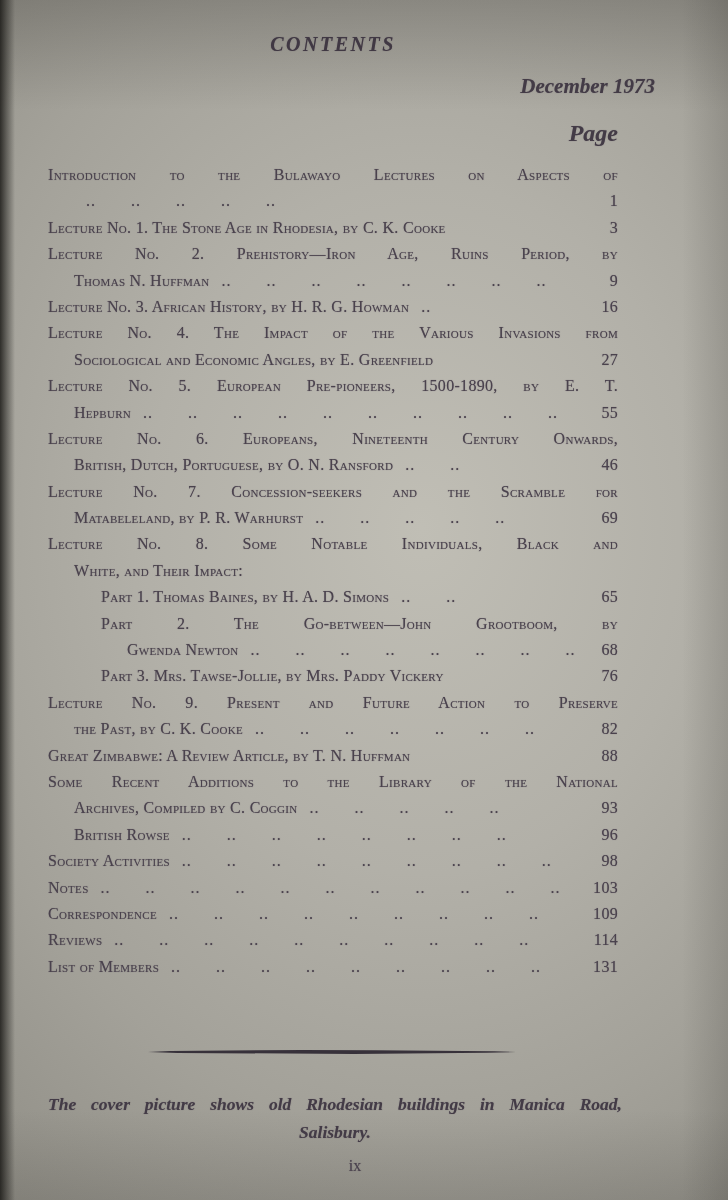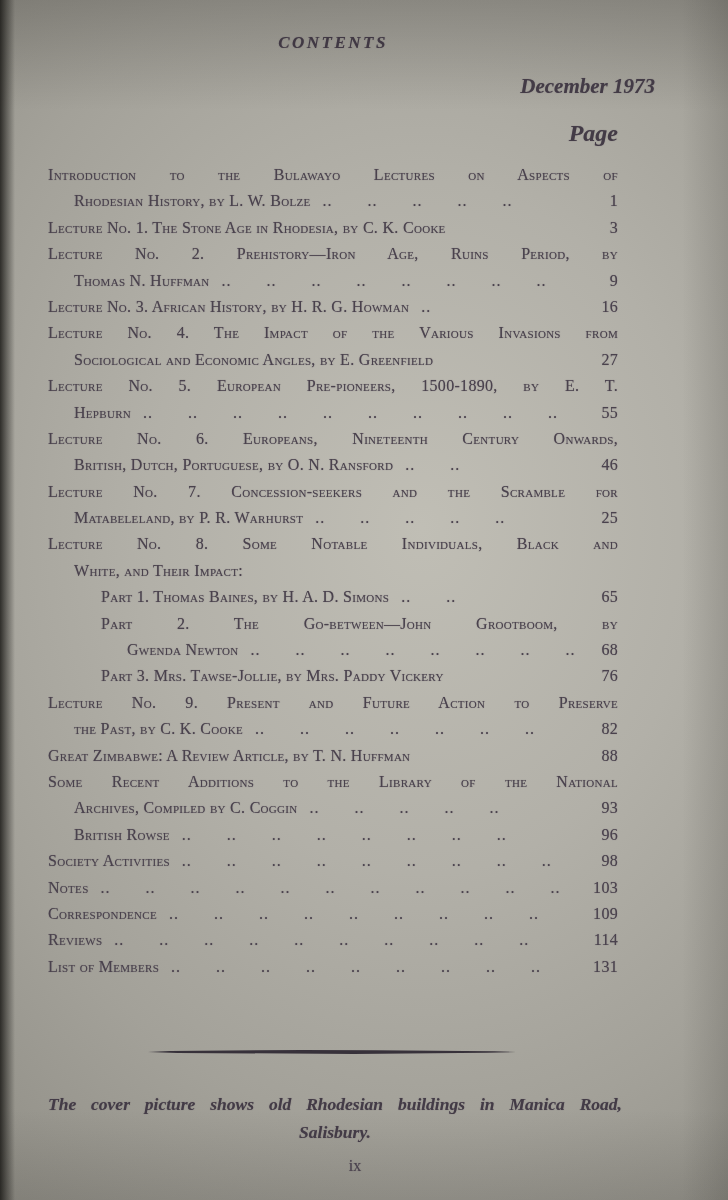--- a/index.html
+++ b/index.html
@@ -16,21 +16,21 @@
                  background:linear-gradient(to top, rgba(52,50,46,.16), rgba(52,50,46,0)); }
   .shade-right { position:absolute; right:0; top:0; width:46px; height:100%;
                  background:linear-gradient(to left, rgba(52,50,46,.18), rgba(52,50,46,0)); }
   .edge-left   { position:absolute; left:0; top:0; width:15px; height:100%;
                  background:linear-gradient(to right, rgba(26,25,22,.85) 0%, rgba(26,25,22,.45) 45%, rgba(26,25,22,0) 100%); }
 
   .blurwrap { position:absolute; inset:0; text-shadow:0 0 1px rgba(74,66,80,.55); }
 
   .title {
     position:absolute; top:33px; left:48px; width:570px; text-align:center;
-    font-style:italic; font-weight:bold; font-size:17px; letter-spacing:2.5px; color:#403843;
+    font-style:italic; font-weight:bold; font-size:20px; letter-spacing:2.5px; color:#403843;
   }
   .date {
     position:absolute; top:74px; left:85px; width:570px; text-align:right;
     font-style:italic; font-weight:bold; font-size:21px; color:#433b46;
   }
   .page-hdr {
     position:absolute; top:120px; left:48px; width:570px; text-align:right;
     font-style:italic; font-weight:bold; font-size:24px; color:#433b46;
   }
 
@@ -68,21 +68,20 @@
 
   <div class="blurwrap">
     <div class="title">CONTENTS</div>
     <div class="date">December 1973</div>
     <div class="page-hdr">Page</div>
 
     <div class="toc" id="toc">
         <div>
           <div class="line i0 just"><span class="ltext">Introduction to the Bulawayo Lectures on Aspects of</span></div>
           <div class="line i1">
-            <span class="ltext">Rhodesian History, by L. W. Bolze</span>
             <span class="leader">.. .. .. .. ..</span>
             <span class="pagenum">1</span>
           </div>
         </div>
         <div>
           <div class="line i0">
             <span class="ltext">Lecture No. 1. The Stone Age in Rhodesia, by C. K. Cooke</span>
             <span class="leader"></span>
             <span class="pagenum">3</span>
           </div>
@@ -124,21 +123,21 @@
             <span class="ltext">British, Dutch, Portuguese, by O. N. Ransford</span>
             <span class="leader">.. ..</span>
             <span class="pagenum">46</span>
           </div>
         </div>
         <div>
           <div class="line i0 just"><span class="ltext">Lecture No. 7. Concession-seekers and the Scramble for</span></div>
           <div class="line i1">
             <span class="ltext">Matabeleland, by P. R. Warhurst</span>
             <span class="leader">.. .. .. .. ..</span>
-            <span class="pagenum">25</span>
+            <span class="pagenum">69</span>
           </div>
         </div>
         <div>
           <div class="line i0 just"><span class="ltext">Lecture No. 8. Some Notable Individuals, Black and</span></div>
           <div class="line i1">
             <span class="ltext">White, and Their Impact:</span>
             <span class="leader"></span>
             <span class="pagenum"></span>
           </div>
         </div>

